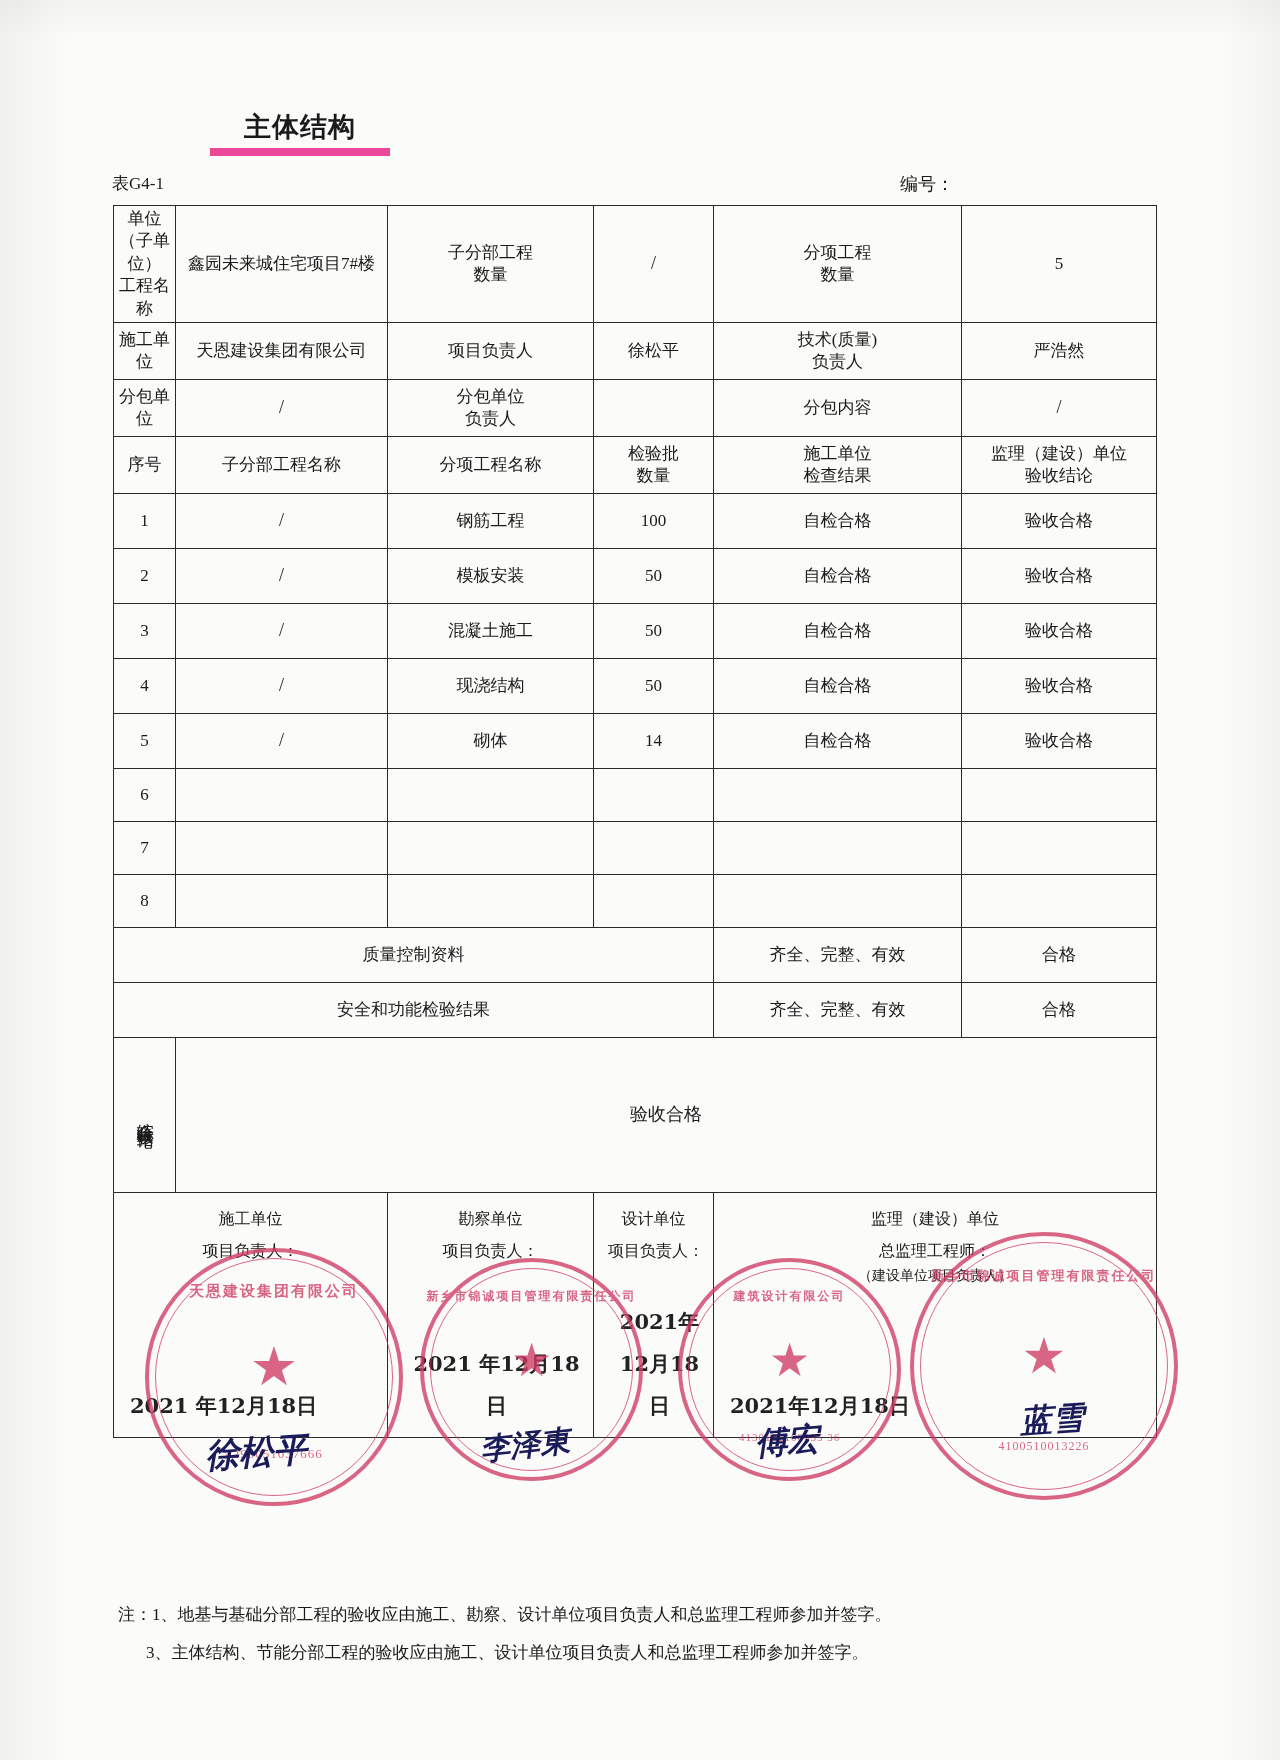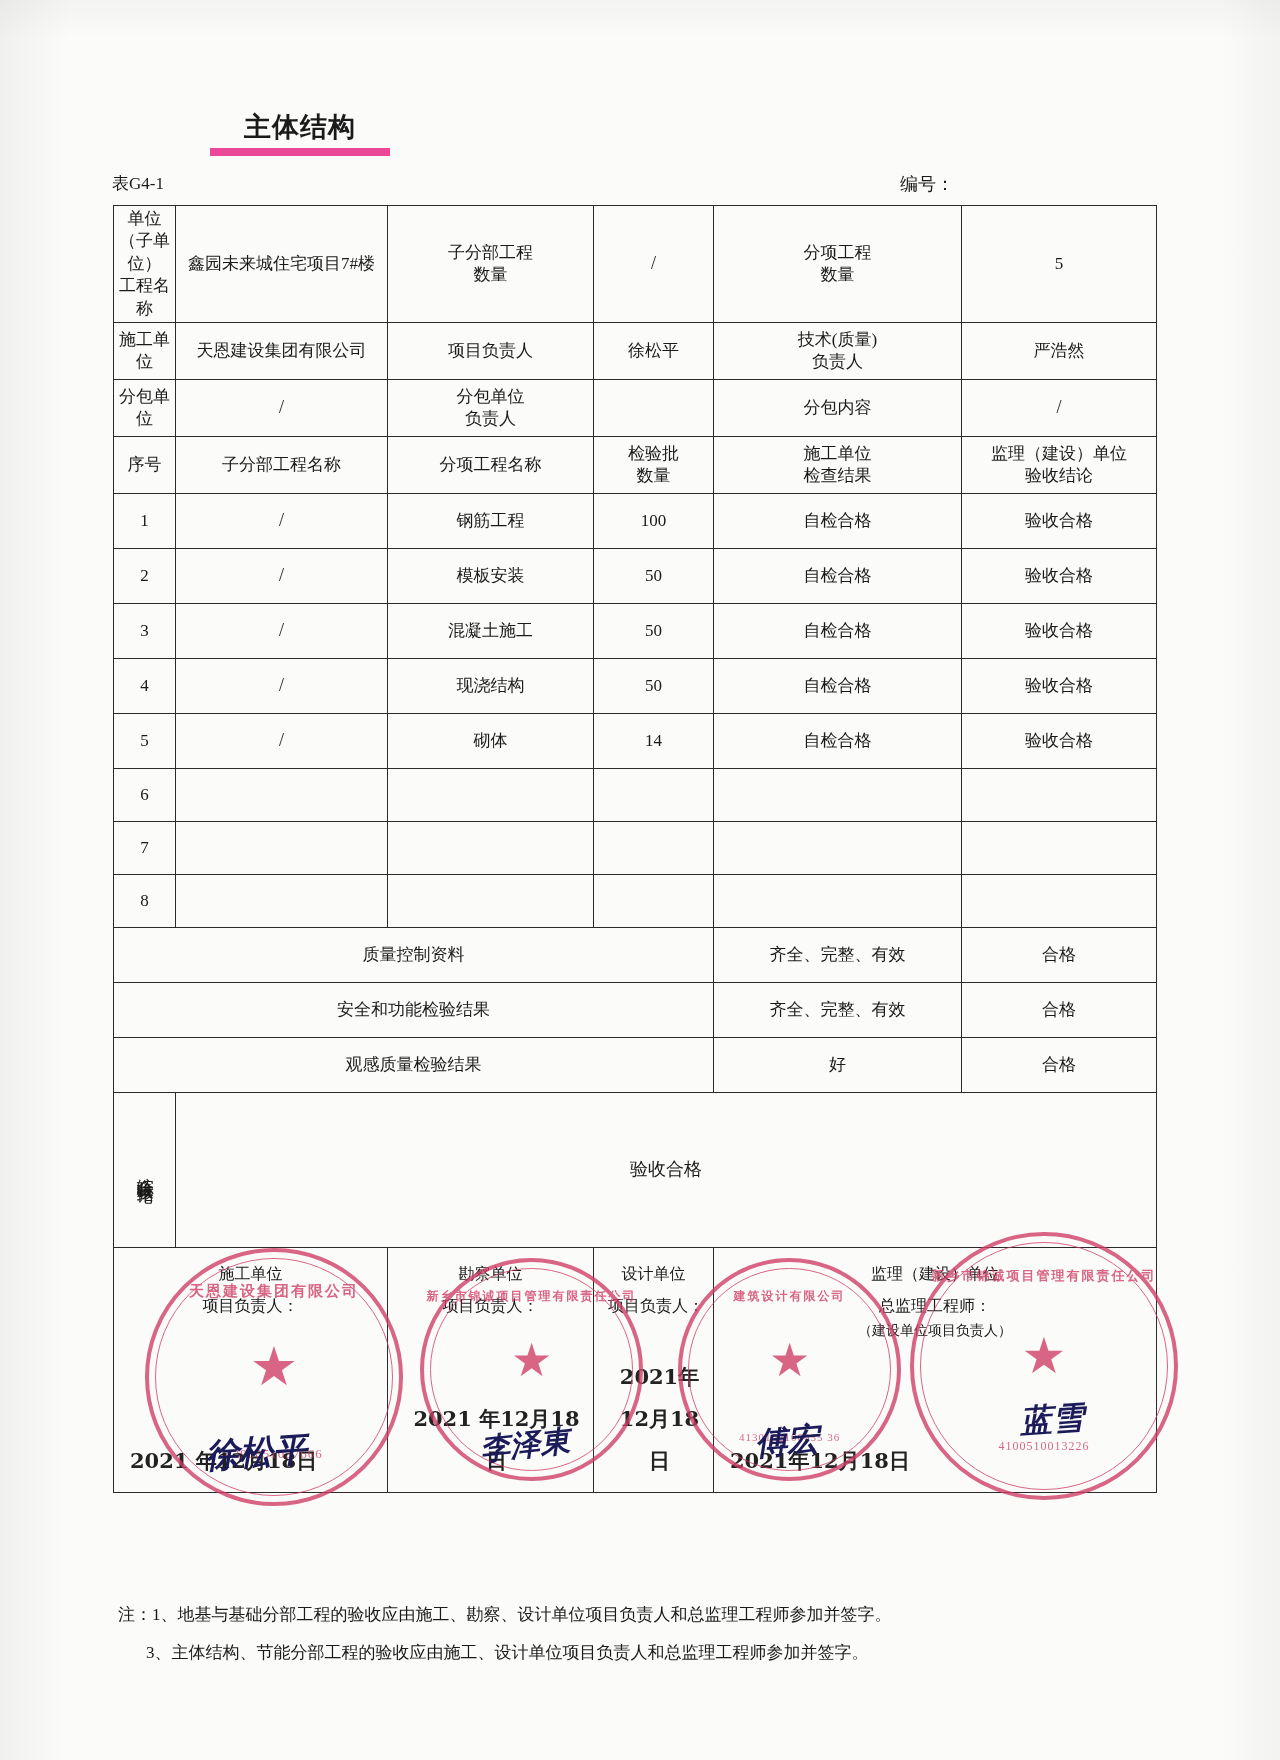--- a/index.html
+++ b/index.html
@@ -384,25 +384,20 @@
       <tr class="sum-row">
         <td colspan="4">质量控制资料</td>
         <td>齐全、完整、有效</td>
         <td>合格</td>
       </tr>
       <tr class="sum-row">
         <td colspan="4">安全和功能检验结果</td>
         <td>齐全、完整、有效</td>
         <td>合格</td>
       </tr>
-      <tr class="sum-row">
-        <td colspan="4">观感质量检验结果</td>
-        <td>好</td>
-        <td>合格</td>
-      </tr>
 
       <tr>
         <td class="concl-label">综合验收结论</td>
         <td colspan="5" class="concl-body">验收合格</td>
       </tr>
 
       <tr>
         <td colspan="2" class="sig-cell">
           <div class="sig-inner">
             <div class="sig-line">施工单位</div>

